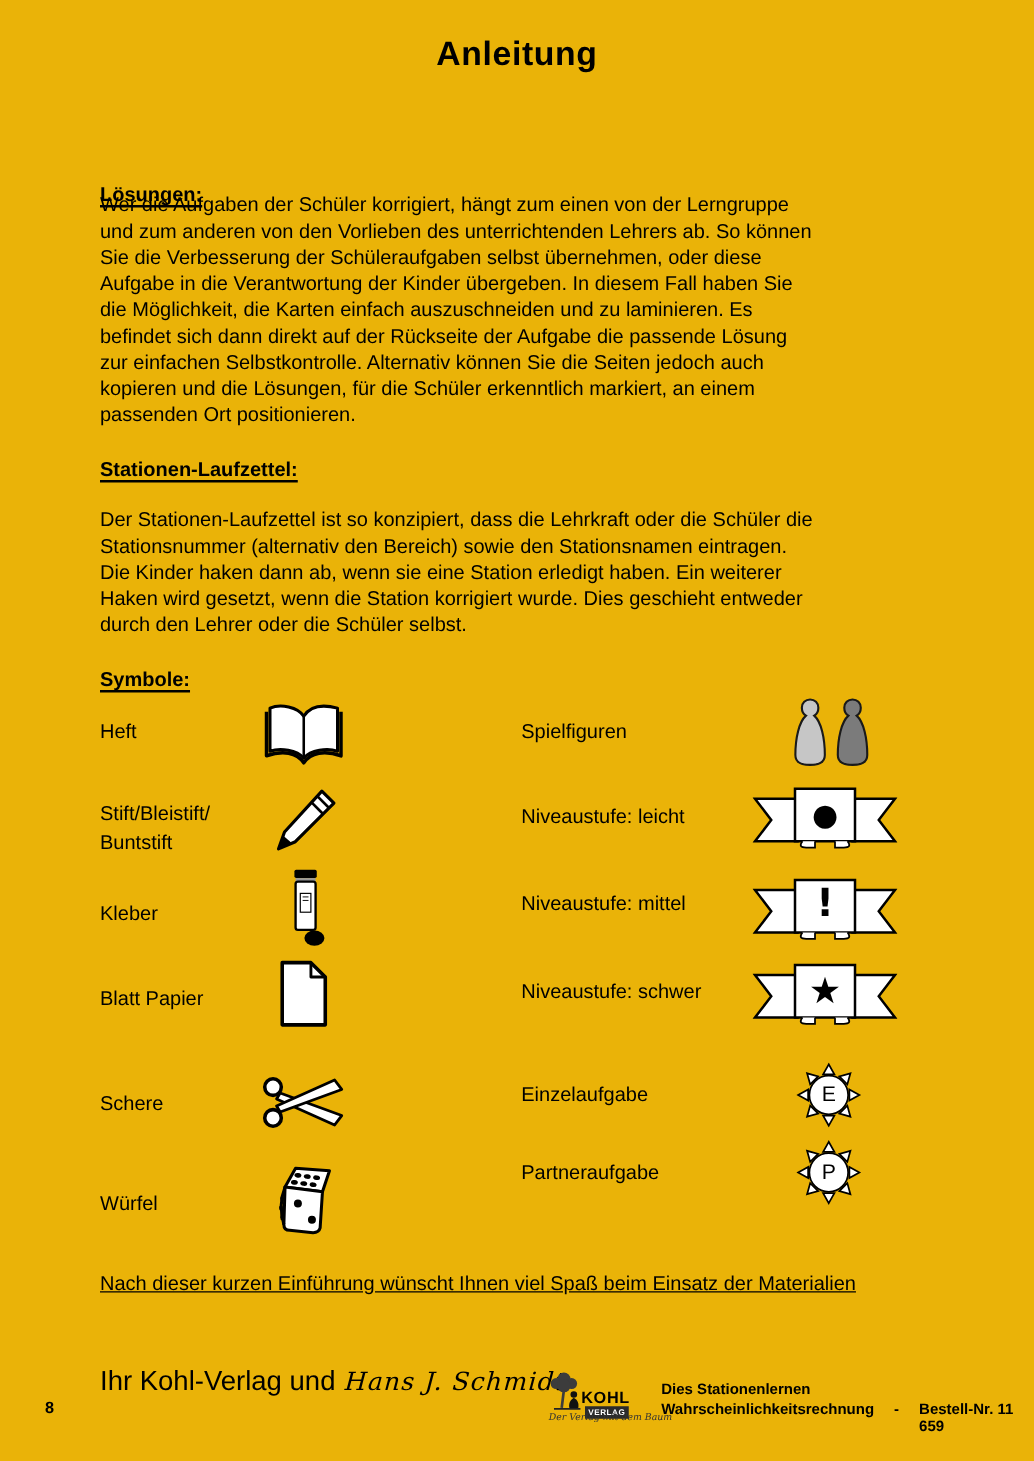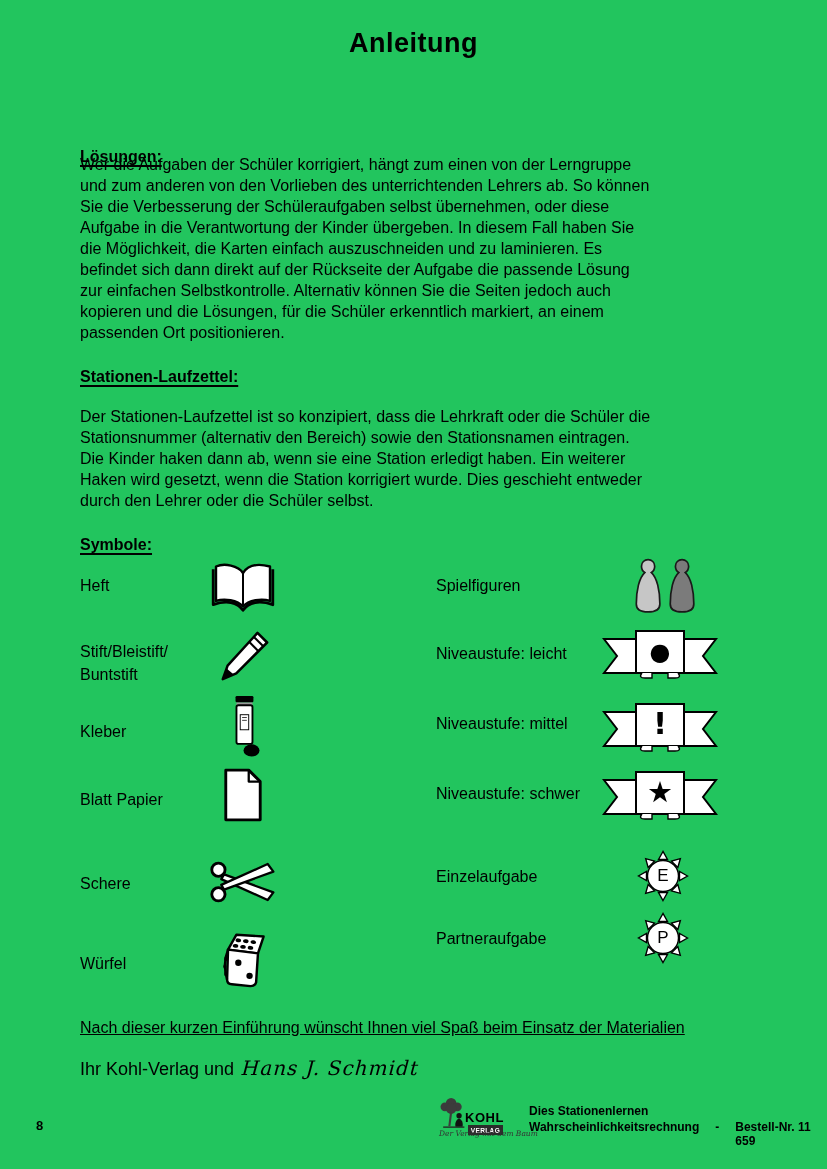--- a/index.html
+++ b/index.html
@@ -1,55 +1,55 @@
 <!DOCTYPE html>
 <html><head>
 <meta charset="utf-8">
 <style>
   * { margin:0; padding:0; box-sizing:border-box; }
   html,body { background:#e8e8e8; }
   .page {
-    position:relative; width:827px; height:1169px; background:#22c55e;
+    position:relative; width:827px; height:1169px; background:#eab308;
     font-family:"Liberation Sans", sans-serif; color:#000; overflow:hidden;
     margin:0 auto;
   }
   .title {
     position:absolute; top:28px; left:0; right:0; text-align:center;
     font-size:27px; font-weight:bold; letter-spacing:0.5px;
   }
   .heading {
     position:absolute; left:80px; font-size:16px; font-weight:bold;
     text-decoration:underline; text-decoration-thickness:2px; text-underline-offset:3px;
   }
   .para {
     position:absolute; left:80px; width:710px; font-size:16px; line-height:21px;
     white-space:pre-line;
   }
   .sym-label {
     position:absolute; left:80px; font-size:16px; line-height:23px; white-space:pre-line;
   }
-  .sym-label.right { left:436px; }
+  .sym-label.right { left:417px; }
   .icon-box { position:absolute; }
   .icon-box svg { display:block; width:100%; height:100%; }
   .badge-wrap { position:absolute; }
   .badge {
     position:absolute; left:0; top:0; width:100%; height:48px;
     display:flex; align-items:center; justify-content:center;
     font-family:"DejaVu Sans", sans-serif;
   }
   .badge-dot  { font-size:24px; }
   .badge-excl { font-size:31px; font-weight:bold; padding-bottom:4px; }
   .badge-star { font-size:29px; padding-bottom:2px; }
   .sun-letter {
     position:absolute; inset:0; display:flex; align-items:center; justify-content:center;
     font-size:17px; padding-bottom:1px;
   }
   .closing { position:absolute; left:80px; font-size:16px; }
   .signature-row { position:absolute; left:80px; display:flex; align-items:baseline; gap:8px; }
-  .sig-prefix { font-size:18px; }
+  .sig-prefix { font-size:22px;margin-top:36px; }
   .sig-name {
     font-family:"DejaVu Serif", serif; font-style:italic; font-size:20px;
     transform:skewX(-4deg); letter-spacing:1px;
   }
   .footer { position:absolute; left:437px; top:1096px; display:flex; align-items:flex-start; }
   .logo { width:86px; position:relative; }
   .logo-row { display:flex; align-items:center; }
   .logo-name { font-size:13px; font-weight:bold; letter-spacing:0.5px; }
   .logo-box {
     background:#2b2b2b; color:#fff; font-size:6.5px; font-weight:bold;

